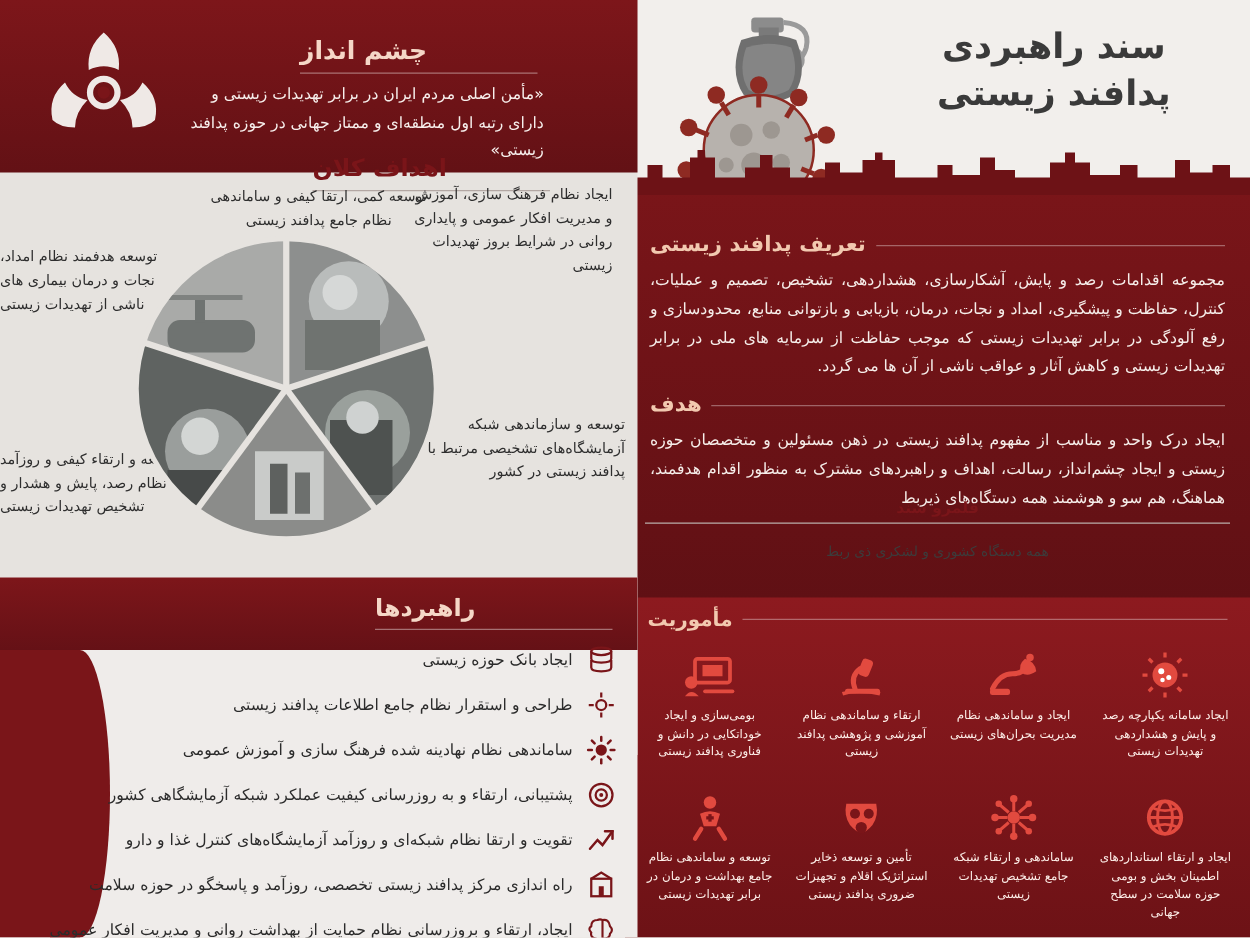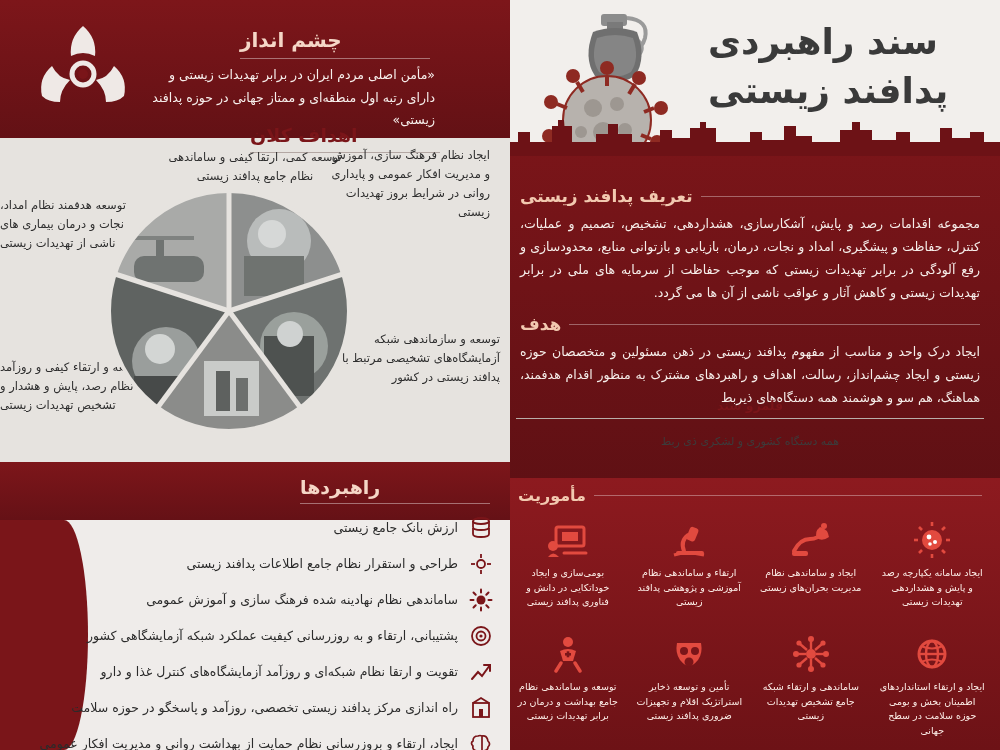--- a/index.html
+++ b/index.html
@@ -27,22 +27,22 @@
     background:linear-gradient(180deg,#7a1519 0%,#5f1014 100%);
   }
   
   .skyline{
     position:absolute;top:-34px;right:0;width:500px;height:40px;
   }
   .skyline svg{display:block;}
 
   .main-title{
     position:absolute;top:18px;right:22px;width:270px;
-    text-align:left;
-    font-size:36px;font-weight:bold;line-height:1.35;
+    text-align:center;
+    font-size:28px;font-weight:bold;line-height:1.35;
     color:#3a3a3a;
     letter-spacing:0px;
   }
   .virus{
     position:absolute;top:8px;right:295px;width:190px;height:180px;
   }
 
   .sec{
     position:absolute;right:20px;width:460px;text-align:right;color:#fff;
   }
@@ -505,21 +505,21 @@
       <div class="strat-band"></div>
       <div class="red-blob"></div>
       <div class="strat-title">
         <span>راهبردها</span>
         <span class="rule"></span>
       </div>
 
       <div class="strat-list">
 
         <div class="strat-row">
-          <div class="txt">ارزش بانک جامع زیستی</div>
+          <div class="txt">ایجاد بانک حوزه زیستی</div>
           <div class="ic">
             <svg width="24" height="24" viewBox="0 0 24 24">
               <ellipse cx="12" cy="5" rx="8" ry="3" fill="none" stroke="#7a1519" stroke-width="1.8"></ellipse>
               <path d="M4 5 v6 q0 3 8 3 t8 -3 V5" fill="none" stroke="#7a1519" stroke-width="1.8"></path>
               <path d="M4 12 v6 q0 3 8 3 t8 -3 v-6" fill="none" stroke="#7a1519" stroke-width="1.8"></path>
             </svg>
           </div>
         </div>
 
         <div class="strat-row">

